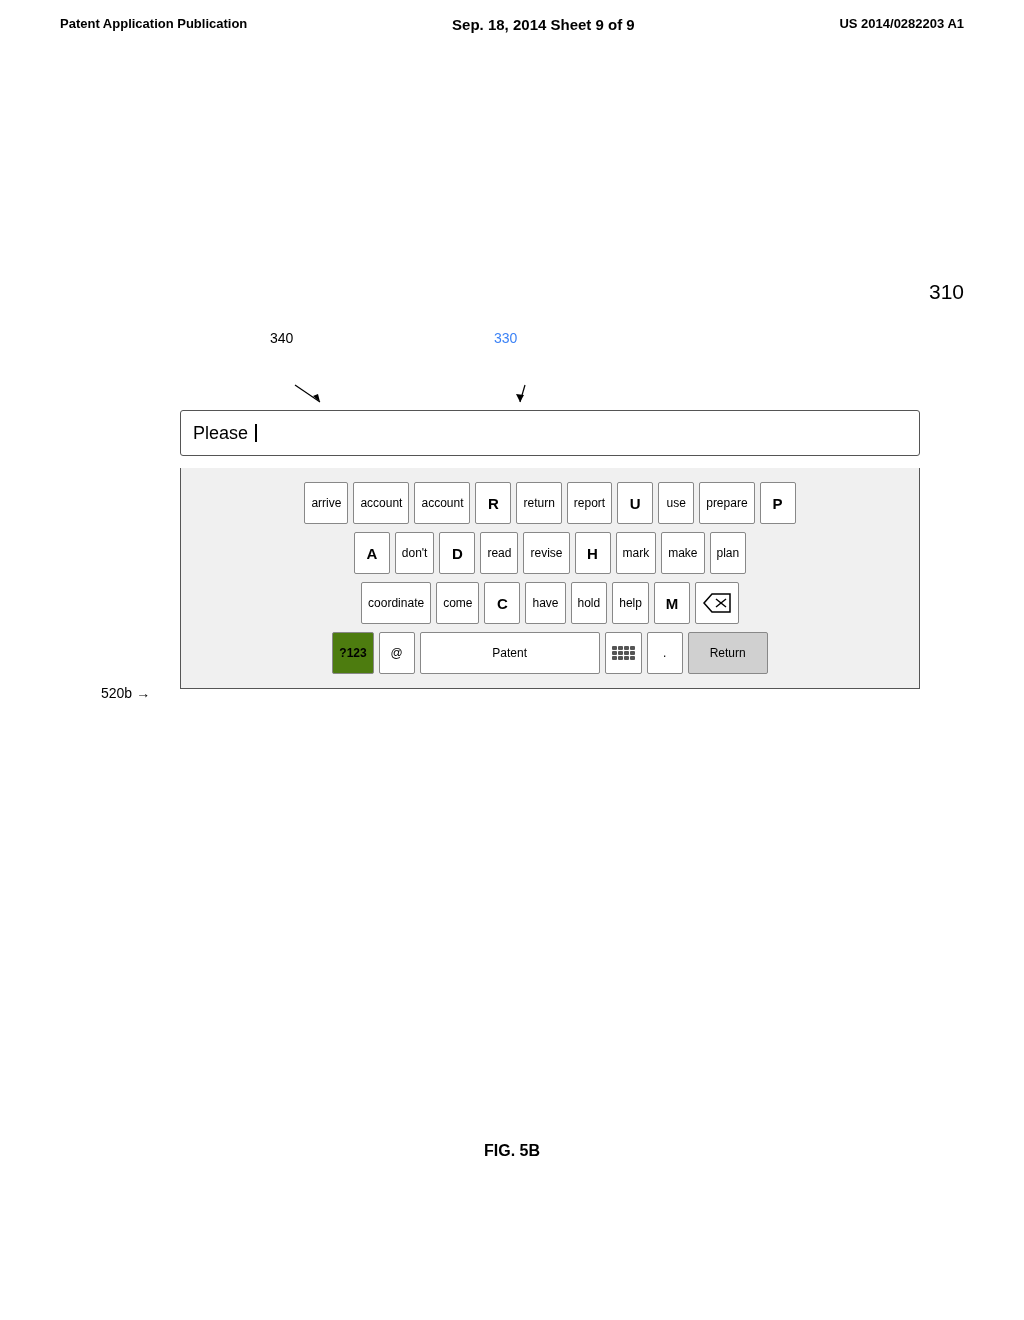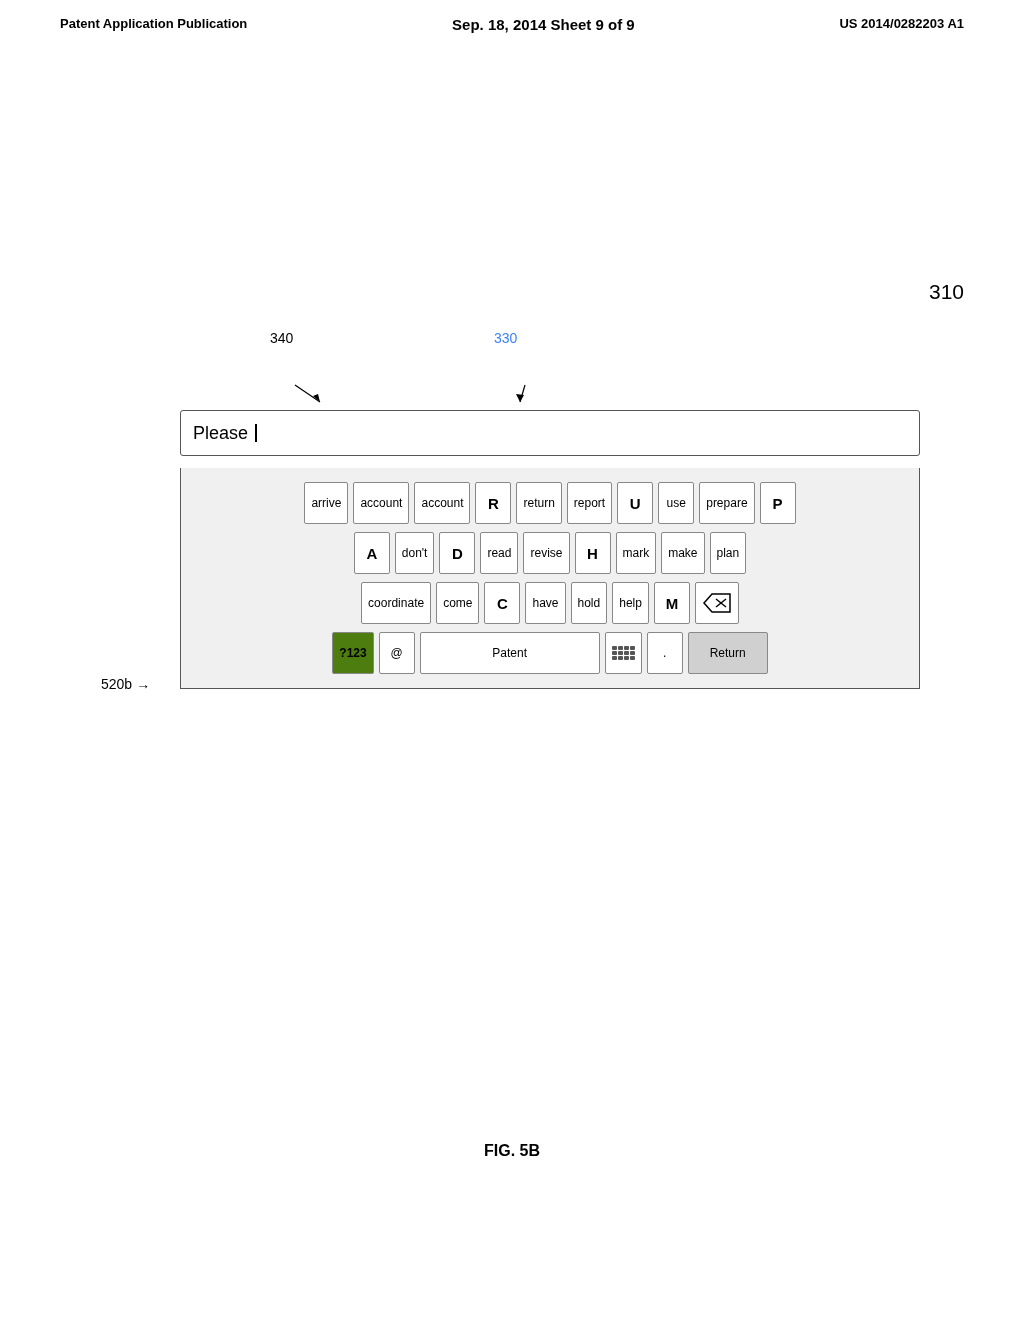--- a/index.html
+++ b/index.html
@@ -105,21 +105,21 @@
       border-top: none;
       background: #f0f0f0;
       padding: 14px 10px;
       position: relative;
     }
 
     
     .ref-520b {
       position: absolute;
       left: -80px;
-      top: 208px;
+      top: 217px;
       font-size: 14px;
       color: #000;
       display: flex;
       align-items: center;
       gap: 4px;
     }
     .ref-520b-arrow {
       font-size: 14px;
     }
 

